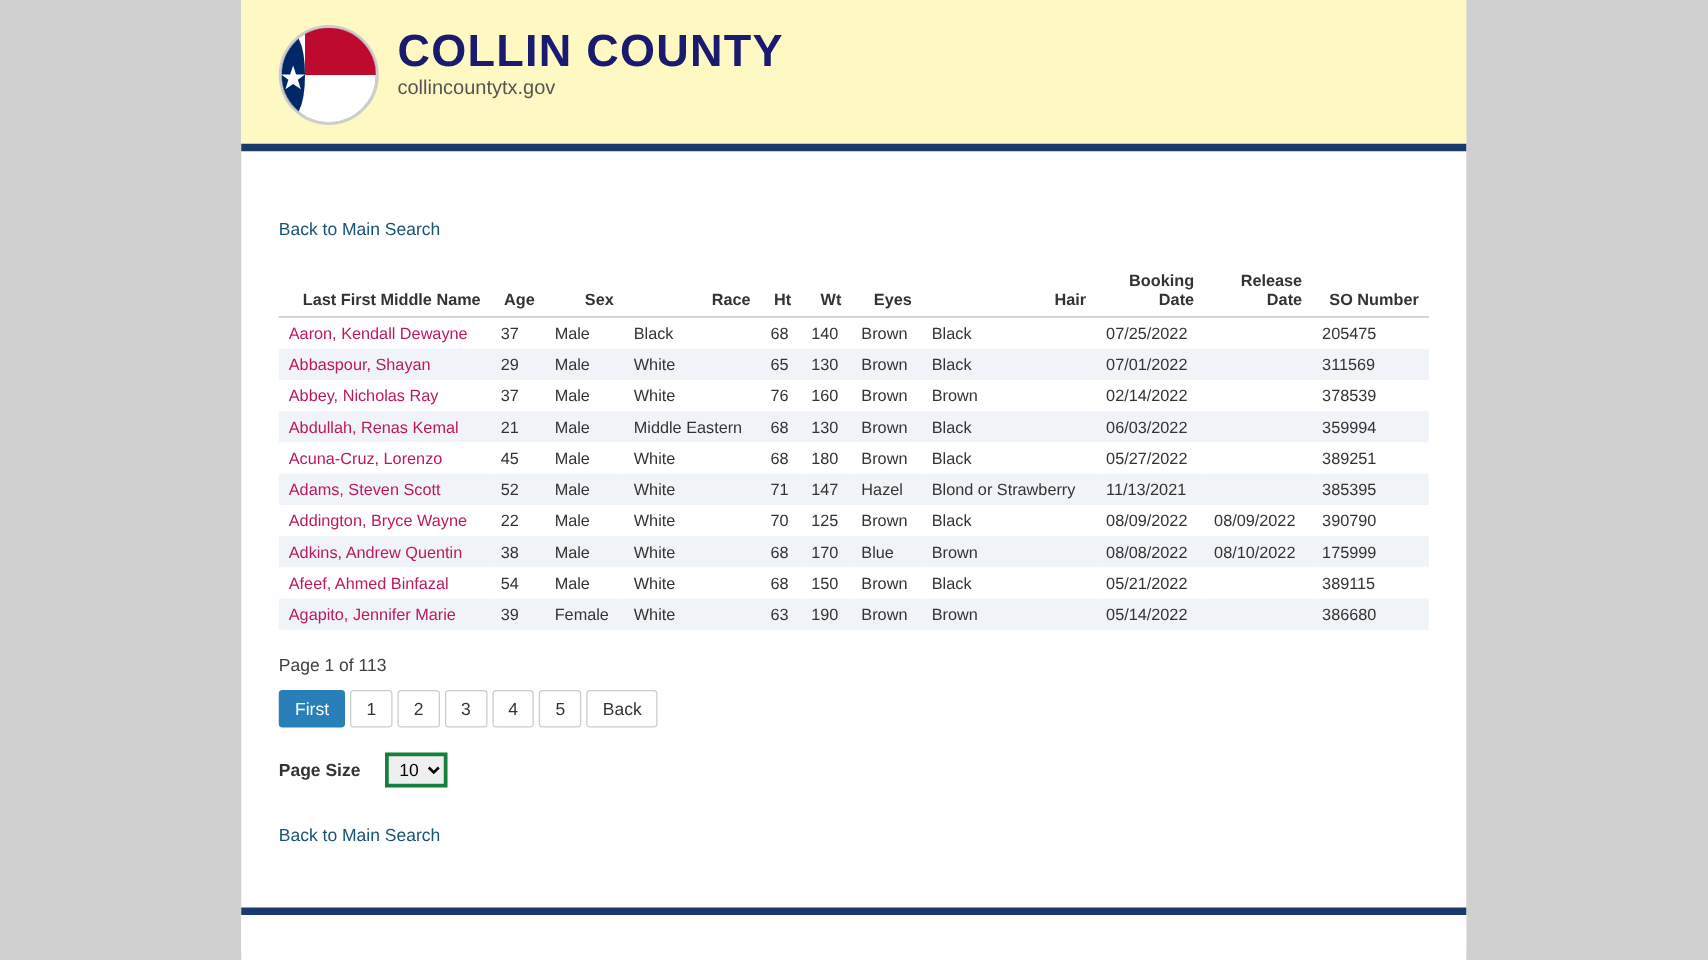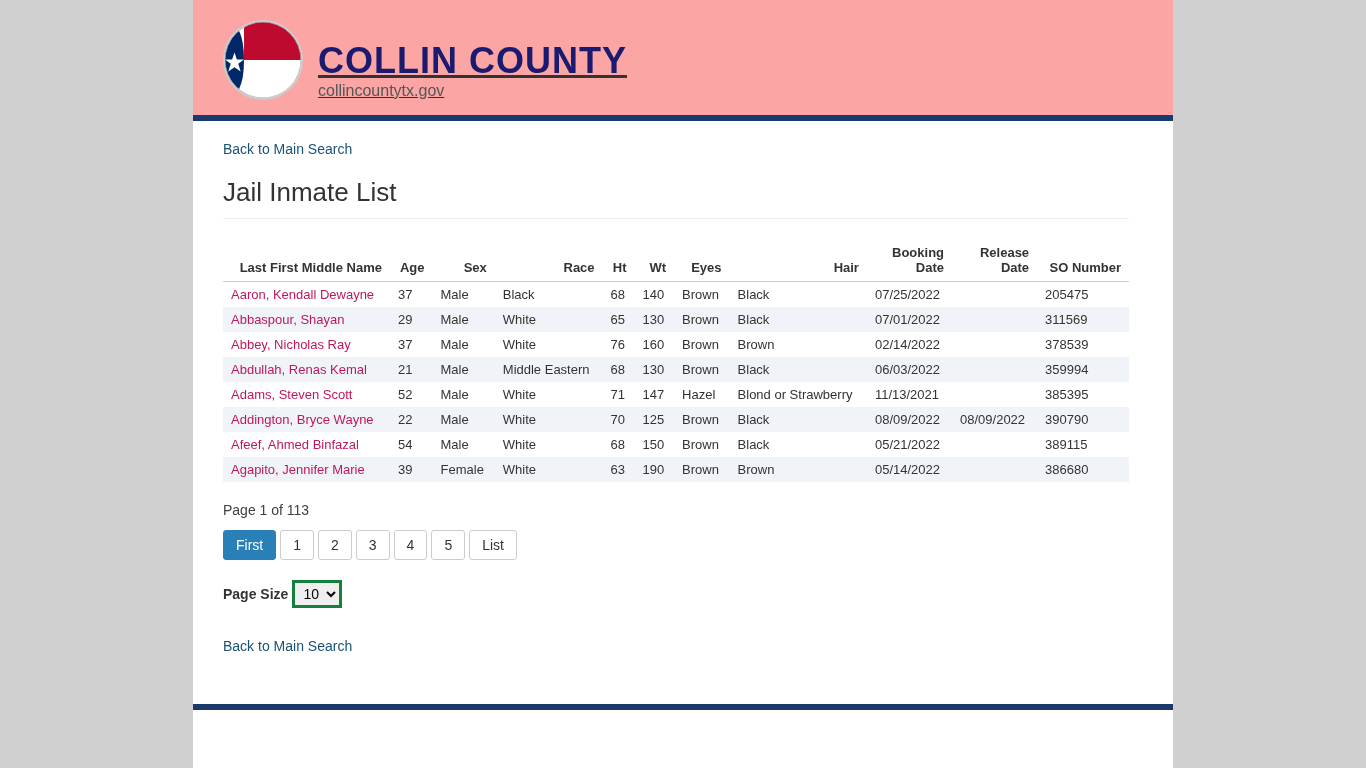--- a/index.html
+++ b/index.html
@@ -9,26 +9,25 @@
       background-color: #d0d0d0;
       color: #333;
     }
     .page-wrapper {
       max-width: 980px;
       margin: 0 auto;
       background: #fff;
       min-height: 768px;
     }
     .header {
-      background: #fca5a5;
+      background: #fef9c3;
       padding: 20px 30px 15px 30px;
       display: flex;
-      align-items: flex-end;
+      align-items: flex-start;
       gap: 15px;
-      text-decoration: underline;
     }
     .logo-circle {
       width: 80px;
       height: 80px;
       border-radius: 50%;
       overflow: hidden;
       flex-shrink: 0;
       position: relative;
       border: 2px solid #ccc;
     }
@@ -45,21 +44,22 @@
     .header-text p {
       font-size: 16px;
       color: #555;
     }
     .blue-bar {
       height: 6px;
       background: #1a3a6e;
       width: 100%;
     }
     .content {
-      padding: 20px 44px 30px 30px;
+      padding: 20px 30px 30px 30px;
+      margin-top: 34px;
     }
     .back-link {
       color: #1a5276;
       text-decoration: none;
       font-size: 14px;
       display: inline-block;
       margin-bottom: 20px;
     }
     .page-title {
       font-size: 26px;
@@ -118,21 +118,21 @@
       border-radius: 3px;
     }
     .pagination button.active {
       background: #2980b9;
       color: #fff;
       border-color: #2980b9;
     }
     .page-size-row {
       display: flex;
       align-items: center;
-      gap: 4px;
+      gap: 20px;
       margin-bottom: 30px;
     }
     .page-size-label {
       font-size: 14px;
       font-weight: bold;
     }
     .page-size-select {
       font-size: 14px;
       padding: 2px 4px;
       border: 3px solid #15803d;
@@ -178,21 +178,20 @@
       <h1>COLLIN COUNTY</h1>
       <p>collincountytx.gov</p>
     </div>
   </div>
 
   <div class="blue-bar"></div>
 
   <div class="content">
     <a href="#" class="back-link">Back to Main Search</a>
 
-    <h2 class="page-title">Jail Inmate List</h2>
 
     <table>
       <thead>
         <tr>
           <th>Last First Middle Name</th>
           <th>Age</th>
           <th>Sex</th>
           <th>Race</th>
           <th>Ht</th>
           <th>Wt</th>
@@ -250,20 +249,33 @@
             <td>Middle Eastern</td>
             <td>68</td>
             <td>130</td>
             <td>Brown</td>
             <td>Black</td>
             <td>06/03/2022</td>
             <td></td>
             <td>359994</td>
           </tr>
           <tr>
+            <td><a href="#" class="name-link">Acuna-Cruz, Lorenzo</a></td>
+            <td>45</td>
+            <td>Male</td>
+            <td>White</td>
+            <td>68</td>
+            <td>180</td>
+            <td>Brown</td>
+            <td>Black</td>
+            <td>05/27/2022</td>
+            <td></td>
+            <td>389251</td>
+          </tr>
+          <tr>
             <td><a href="#" class="name-link">Adams, Steven Scott</a></td>
             <td>52</td>
             <td>Male</td>
             <td>White</td>
             <td>71</td>
             <td>147</td>
             <td>Hazel</td>
             <td>Blond or Strawberry</td>
             <td>11/13/2021</td>
             <td></td>
@@ -274,20 +286,33 @@
             <td>22</td>
             <td>Male</td>
             <td>White</td>
             <td>70</td>
             <td>125</td>
             <td>Brown</td>
             <td>Black</td>
             <td>08/09/2022</td>
             <td>08/09/2022</td>
             <td>390790</td>
+          </tr>
+          <tr>
+            <td><a href="#" class="name-link">Adkins, Andrew Quentin</a></td>
+            <td>38</td>
+            <td>Male</td>
+            <td>White</td>
+            <td>68</td>
+            <td>170</td>
+            <td>Blue</td>
+            <td>Brown</td>
+            <td>08/08/2022</td>
+            <td>08/10/2022</td>
+            <td>175999</td>
           </tr>
           <tr>
             <td><a href="#" class="name-link">Afeef, Ahmed Binfazal</a></td>
             <td>54</td>
             <td>Male</td>
             <td>White</td>
             <td>68</td>
             <td>150</td>
             <td>Brown</td>
             <td>Black</td>
@@ -313,21 +338,21 @@
 
     <div class="pagination-info">Page 1 of 113</div>
 
     <div class="pagination">
       <button class="active">First</button>
       <button>1</button>
       <button>2</button>
       <button>3</button>
       <button>4</button>
       <button>5</button>
-      <button>List</button>
+      <button>Back</button>
     </div>
 
     <div class="page-size-row">
       <span class="page-size-label">Page Size</span>
       <select class="page-size-select">
         <option value="10">10</option>
         <option value="25">25</option>
         <option value="50">50</option>
       </select>
     </div>

